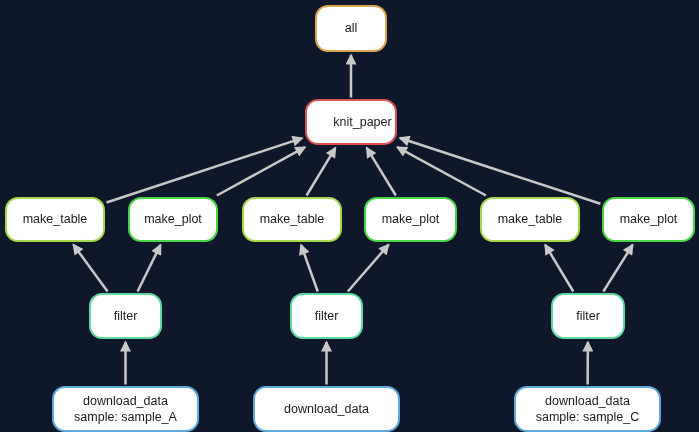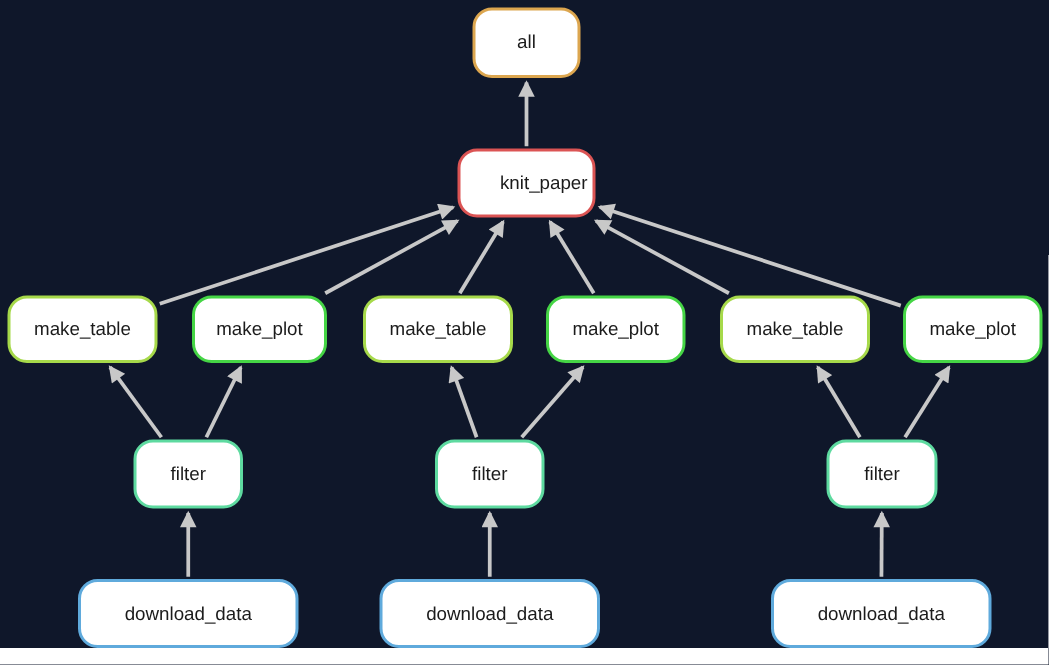--- a/index.html
+++ b/index.html
@@ -73,20 +73,22 @@
       <span>filter</span>
     </div>
     <div class="node" style="left: 290px; top: 293px; width: 73px; height: 46px; border-color: rgb(94, 218, 160); background: rgb(255, 255, 255); color: rgb(27, 27, 27);">
       <span>filter</span>
     </div>
     <div class="node" style="left: 551px; top: 293px; width: 74px; height: 46px; border-color: rgb(94, 218, 160); background: rgb(255, 255, 255); color: rgb(27, 27, 27);">
       <span>filter</span>
     </div>
     <div class="node" style="left: 52px; top: 386px; width: 147px; height: 46px; border-color: rgb(95, 170, 220); background: rgb(255, 255, 255); color: rgb(27, 27, 27);">
       <span>download_data</span>
+      <span>sample: sample_A</span>
     </div>
     <div class="node" style="left: 253px; top: 386px; width: 147px; height: 46px; border-color: rgb(95, 170, 220); background: rgb(255, 255, 255); color: rgb(27, 27, 27);">
       <span>download_data</span>
     </div>
     <div class="node" style="left: 514px; top: 386px; width: 147px; height: 46px; border-color: rgb(95, 170, 220); background: rgb(255, 255, 255); color: rgb(27, 27, 27);">
       <span>download_data</span>
+      <span>sample: sample_C</span>
     </div>
   </div>
 
 </body></html>

